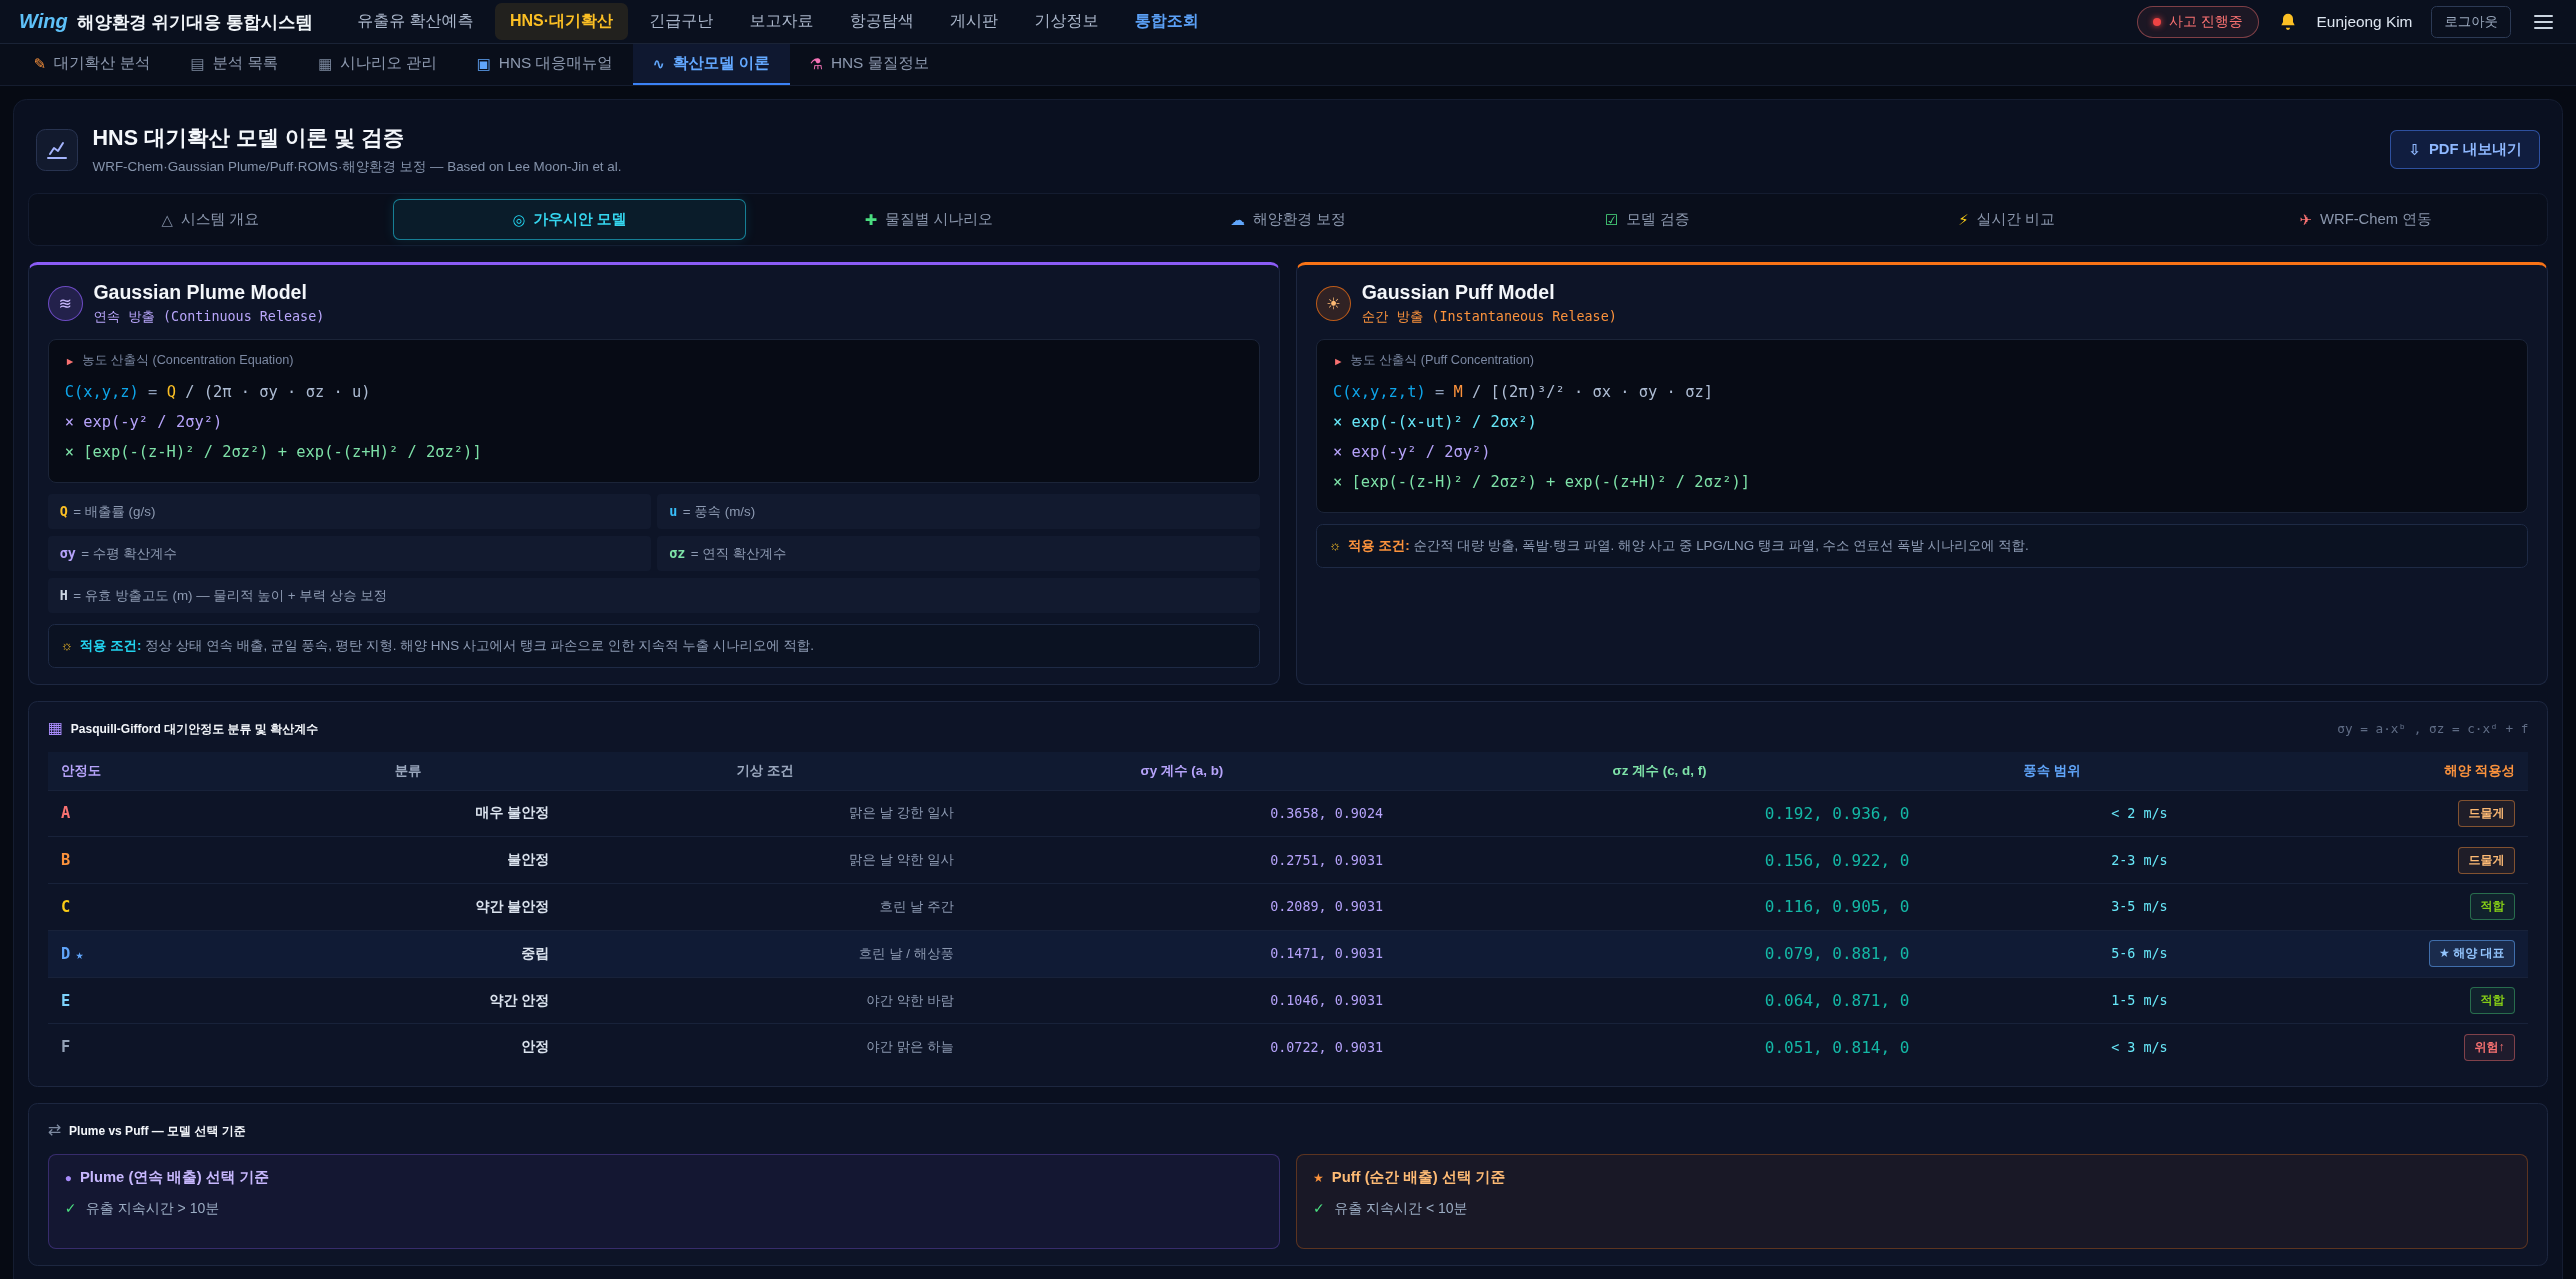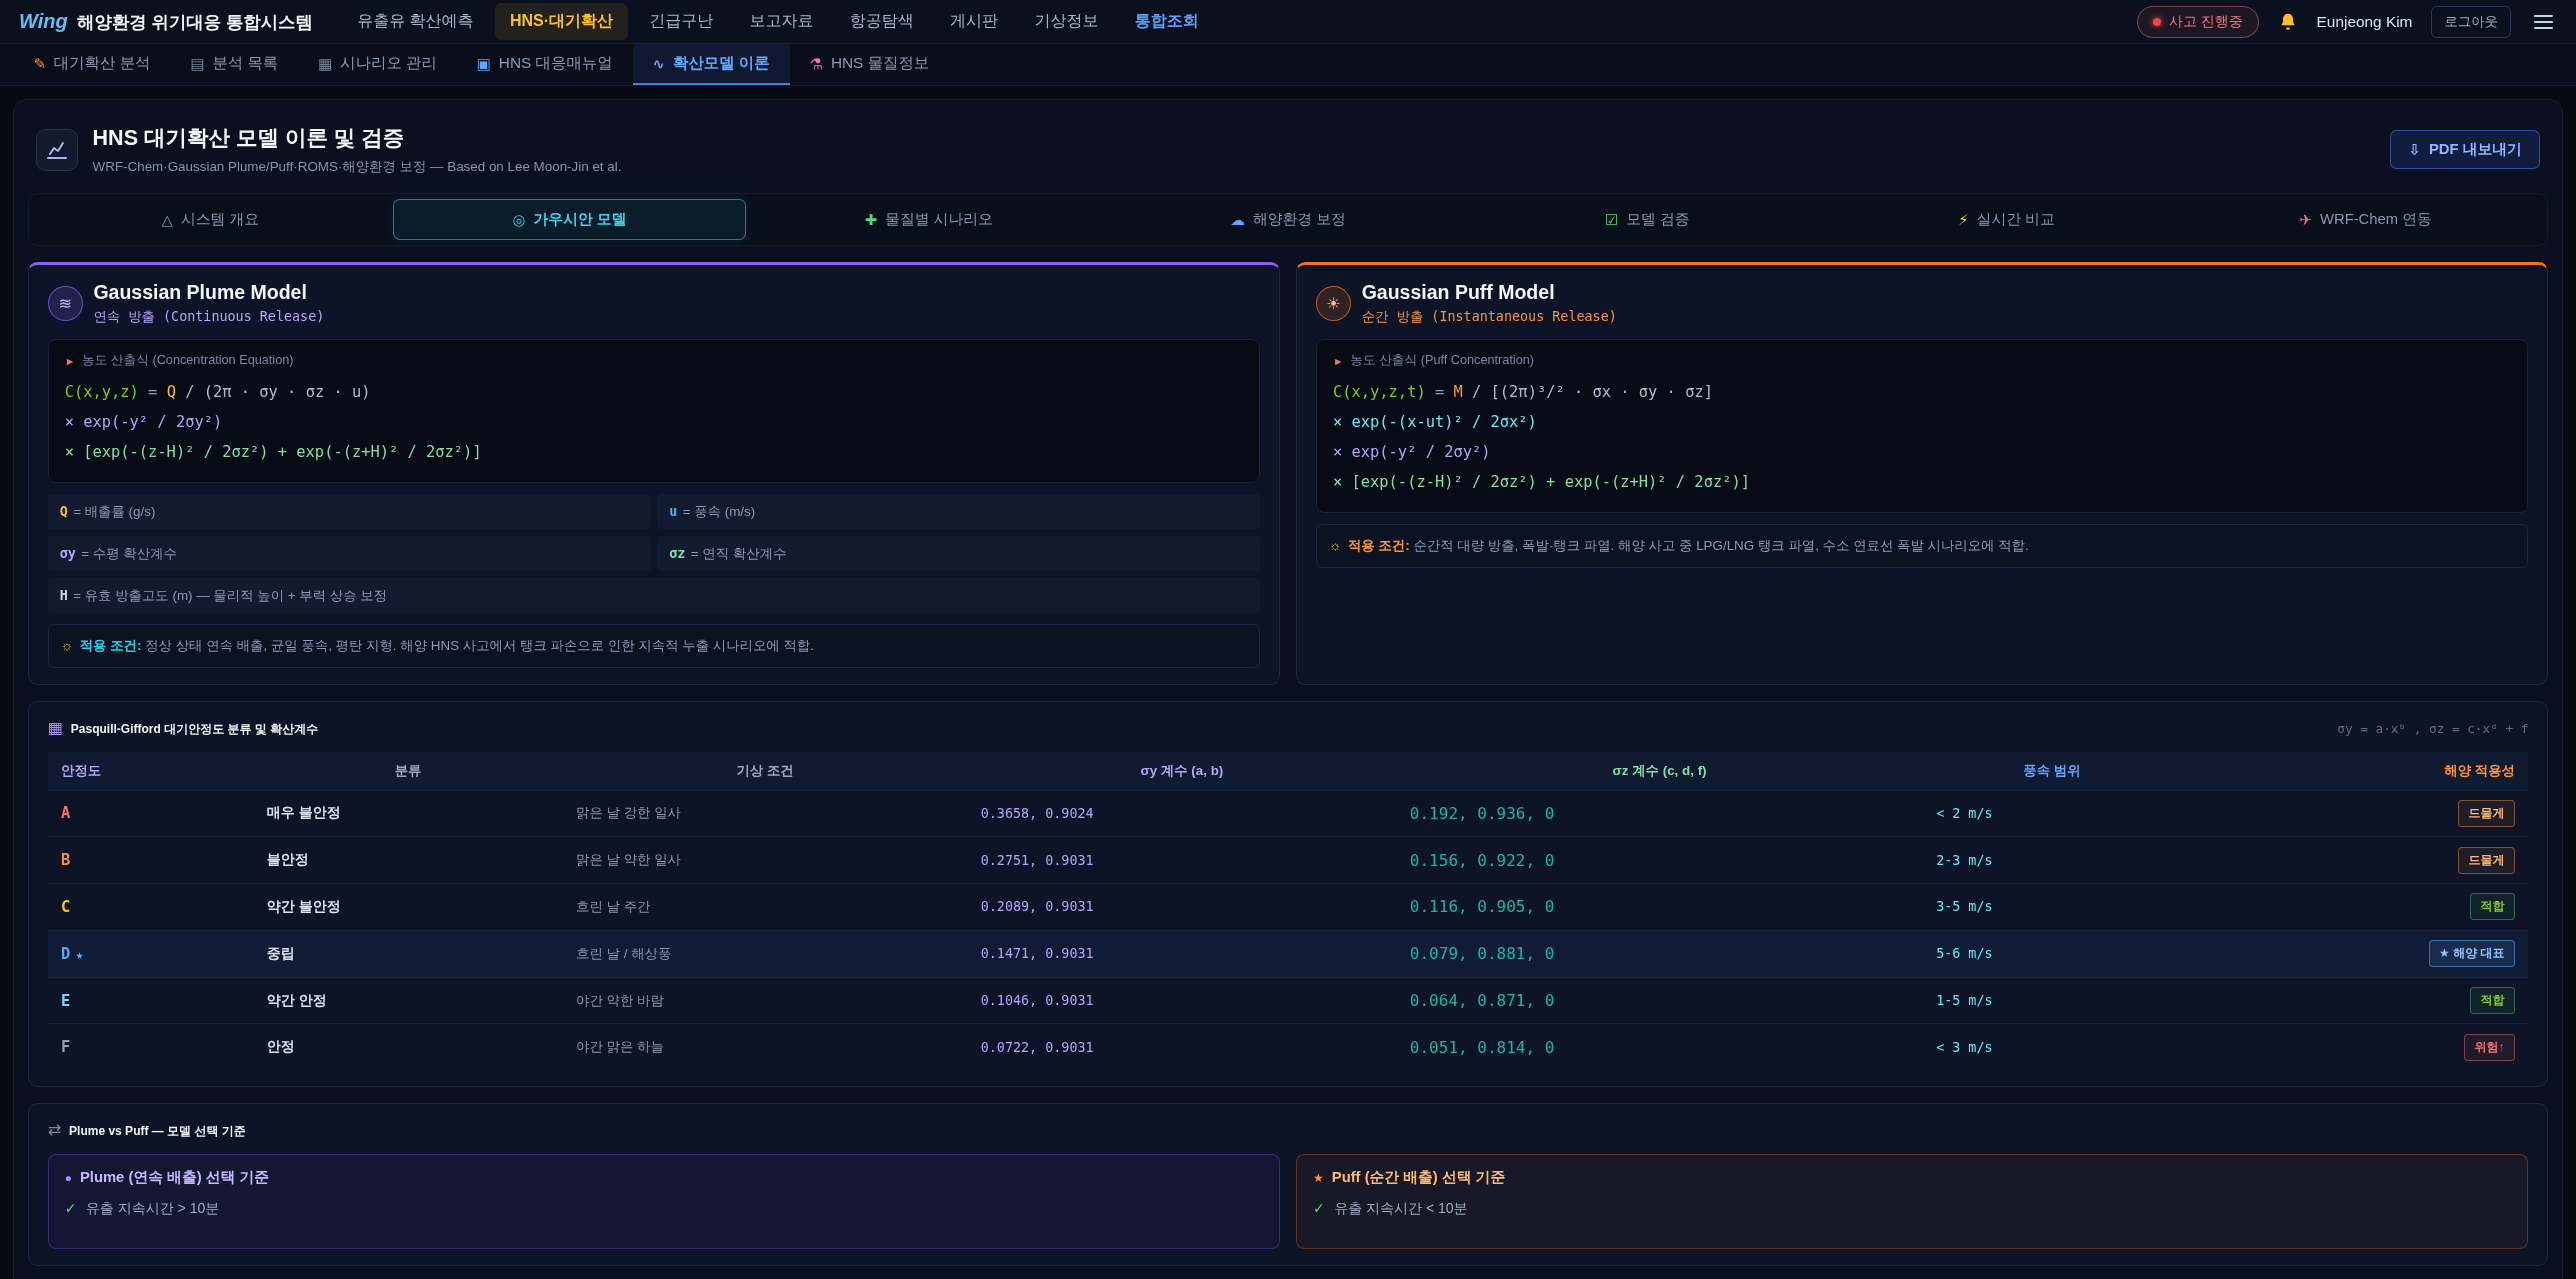--- a/index.html
+++ b/index.html
@@ -89,21 +89,21 @@
   .puff  .model-icon { background:rgba(249,115,22,.15); border:0.7px solid rgba(249,115,22,.7); color:#fdba74; }
   .model-title { font-size:19.5px; font-weight:bold; color:#f3f6fa; }
   .model-sub { font-family:"DejaVu Sans Mono","Liberation Mono",monospace; font-size:13.4px; margin-top:4px; }
   .plume .model-sub { color:#b9a6fb; }
   .puff  .model-sub { color:#fb923c; }
 
   .codeblock { background:#070b15; border:0.7px solid #1b2438; border-radius:8px; padding:12px 16px 14.8px; font-family:"DejaVu Sans Mono","Liberation Mono",monospace; }
   .code-head { font-family:"Liberation Sans","DejaVu Sans",sans-serif; font-size:12.7px; color:#7b88a2; margin-bottom:8px; display:flex; align-items:center; gap:6.7px; }
   .pin-icon { color:#f87171; font-size:10.7px; }
   .eq { font-size:15.4px; line-height:1.95; color:#9fb0c8; white-space:nowrap; }
-  .eq .lhs { color:#84cc16; }
+  .eq .lhs { color:#0ea5e9; }
   .eq .op  { color:#8fa0ba; }
   .plume .eq .var { color:#fbbf24; }
   .puff  .eq .var { color:#fb923c; }
   .eq .rest { color:#aebdd4; }
   .eq.purple { color:#b6a3fa; }
   .eq.green  { color:#7ee2a8; }
   .eq.cyan   { color:#67e8f9; }
 
   .params { display:grid; grid-template-columns:1fr 1fr; gap:6.7px; margin-top:10.7px; }
   .param { background:#121a2f; border-radius:4px; padding:8.7px 12px; font-size:13.4px; color:#8d9ab2; }
@@ -124,21 +124,21 @@
   .panel-icon { font-size:16px; }
   .panel-title { font-size:12px; font-weight:bold; color:#f3f6fa;text-align:center; }
   .formula { margin-left:auto; font-family:"DejaVu Sans Mono","Liberation Mono",monospace; font-size:12.7px; color:#5f6c85; }
 
   table.stab-table { width:100%; border-collapse:collapse; margin-top:13.4px; }
   .stab-table th { background:#101a31; font-size:13.4px; font-weight:bold; padding:10px 13.4px; text-align:center; white-space:nowrap; }
   .stab-table th.h-grade { text-align:left; color:#b6a3fa; }
   .stab-table th.h-cls, .stab-table th.h-weather { color:#9aa7bd; }
   .stab-table th.h-sy { color:#b6a3fa; } .stab-table th.h-sz { color:#7ee2a8; }
   .stab-table th.h-wind { color:#60a5fa; } .stab-table th.h-apply { text-align:right; color:#fb923c; }
-  .stab-table td { padding:9.4px 13.4px; border-top:0.7px solid #18223a; text-align:left; font-size:14px; }
+  .stab-table td { padding:9.4px 13.4px; border-top:0.7px solid #18223a; text-align:right; font-size:14px; }
   td.c-grade { text-align:left; font-weight:bold; font-size:15.4px; font-family:"DejaVu Sans Mono","Liberation Mono",monospace; }
   td.c-cls { color:#dbe3ee; font-weight:bold; }
   td.c-weather { color:#8b98b0; font-size:13.4px; }
   td.c-sy { font-family:"DejaVu Sans Mono","Liberation Mono",monospace; color:#b6a3fa; font-size:13.4px; }
   td.c-sz { font-family:"DejaVu Sans Mono","Liberation Mono",monospace; color:#14b8a6; font-size:16px; }
   td.c-wind { font-family:"DejaVu Sans Mono","Liberation Mono",monospace; color:#67e8f9; font-size:13.4px; }
   td.c-badge { text-align:right; }
   tr.row-d { background:rgba(59,130,246,.07); }
   .grade-a{color:#f87171}.grade-b{color:#fb923c}.grade-c{color:#facc15}
   .grade-d{color:#60a5fa}.grade-e{color:#7dd3fc}.grade-f{color:#94a3b8}

